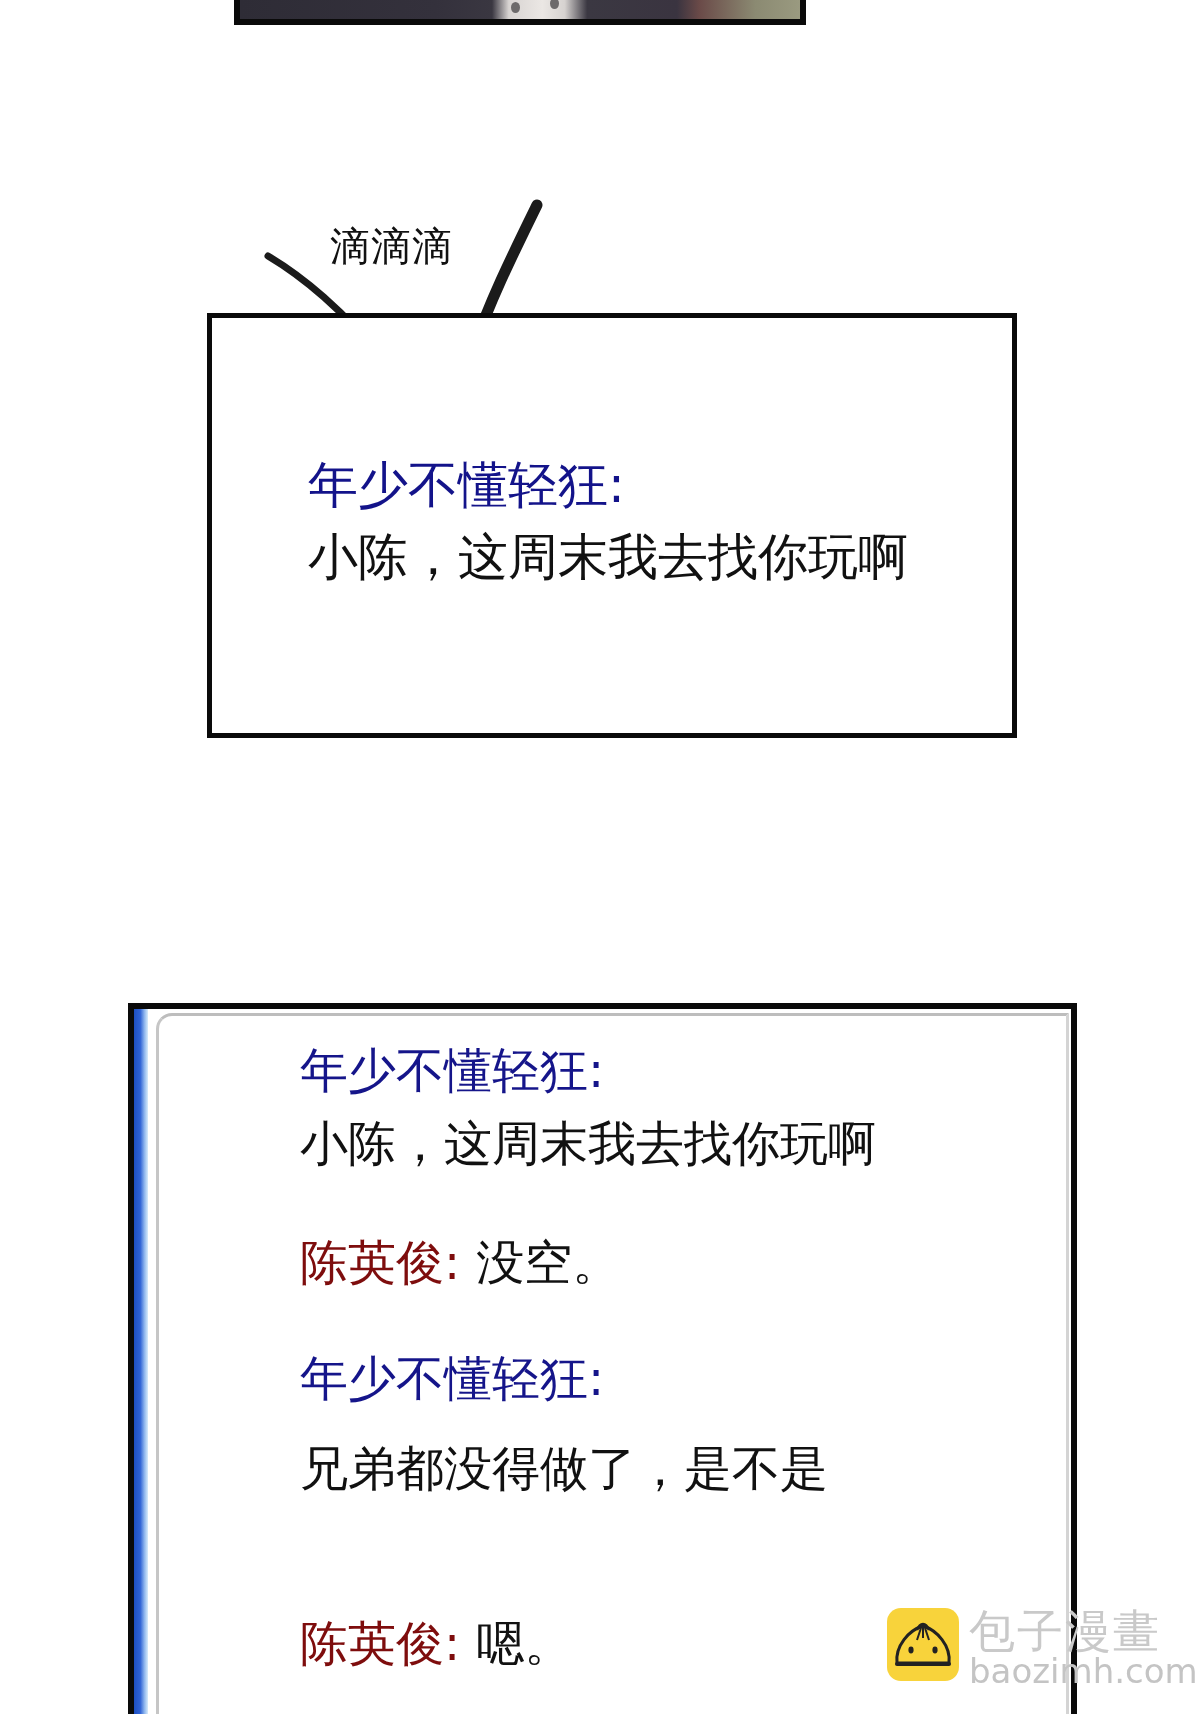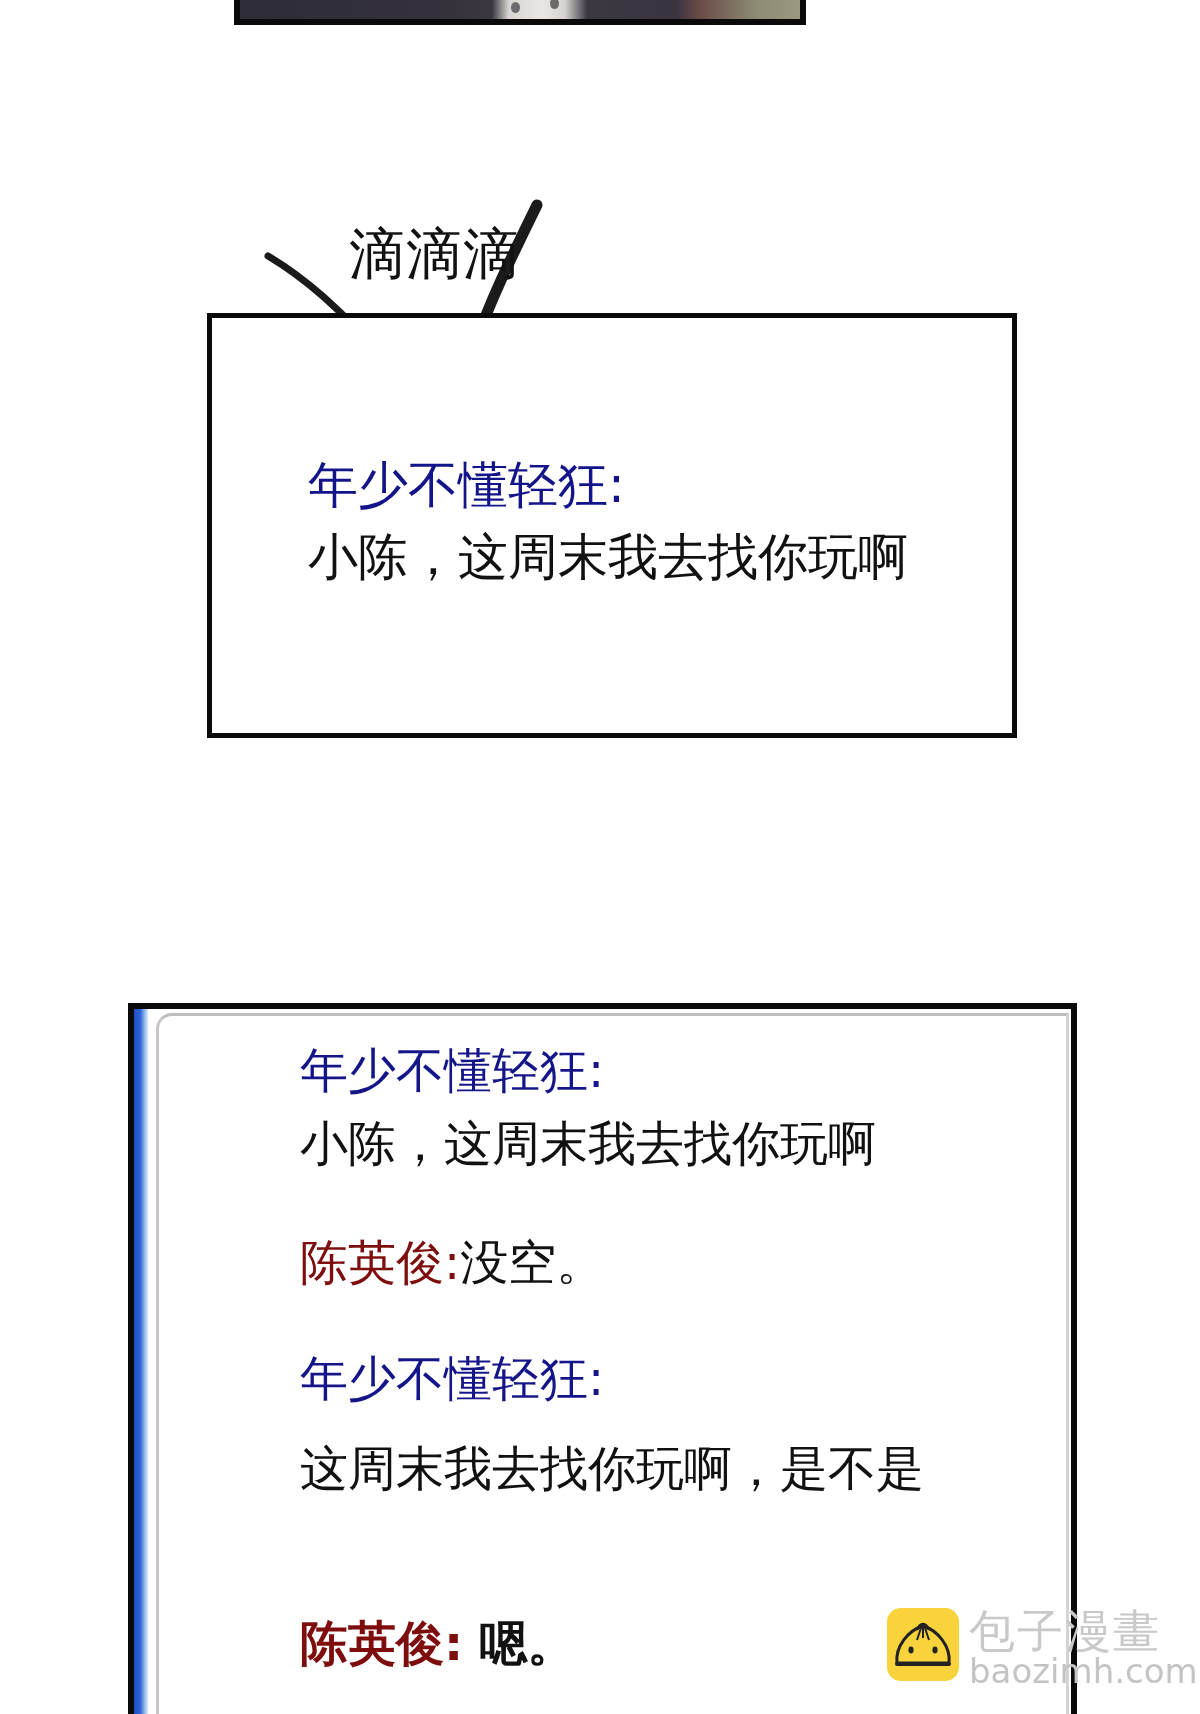--- a/index.html
+++ b/index.html
@@ -32,25 +32,24 @@
       height: 11px;
       border-radius: 50%;
       background: #6d6a6b;
       top: 22px;
     }
     
     .sfx {
       position: absolute;
       left: 330px;
       top: 226px;
-      font-size: 56px;
+      font-size: 40px;
       color: #111;
       letter-spacing: 1px;
       line-height: 1;
-      margin-left: 19px;
     }
     .stroke-svg {
       position: absolute;
       left: 0;
       top: 0;
       width: 1200px;
       height: 420px;
       pointer-events: none;
     }
     
@@ -186,29 +185,29 @@
 <div class="chat-window">
   <div class="blue-edge"></div>
   <div class="inner-frame">
     <div class="chat-line" style="top:30px;">
       <span class="name-blue">年少不懂轻狂:</span>
     </div>
     <div class="chat-line" style="top:103px;">
       <span class="body">小陈，这周末我去找你玩啊</span>
     </div>
     <div class="chat-line" style="top:222px;">
-      <span class="name-red">陈英俊:</span><span class="body" style="margin-left:0;">没空。</span>
+      <span class="name-red">陈英俊:</span><span class="body" style="margin-left:16px;">没空。</span>
     </div>
     <div class="chat-line" style="top:338px;">
       <span class="name-blue">年少不懂轻狂:</span>
     </div>
     <div class="chat-line" style="top:428px;">
-      <span class="body">这周末我去找你玩啊，是不是</span>
-    </div>
-    <div class="chat-line" style="top:603px;font-weight:bold;">
+      <span class="body">兄弟都没得做了，是不是</span>
+    </div>
+    <div class="chat-line" style="top:603px;">
       <span class="name-red">陈英俊:</span><span class="body" style="margin-left:16px;">嗯。</span>
     </div>
   </div>
 </div>
 
 <div class="watermark">
   <div class="logo-icon">
     <svg width="72" height="73" viewBox="0 0 72 73">
       <path d="M10 55 C 8 38, 22 22, 36 18 C 50 22, 64 38, 62 55 Z" fill="none" stroke="#222" stroke-width="3"></path>
       <path d="M30 22 C 33 14, 39 14, 42 22" fill="none" stroke="#222" stroke-width="2.5"></path>

